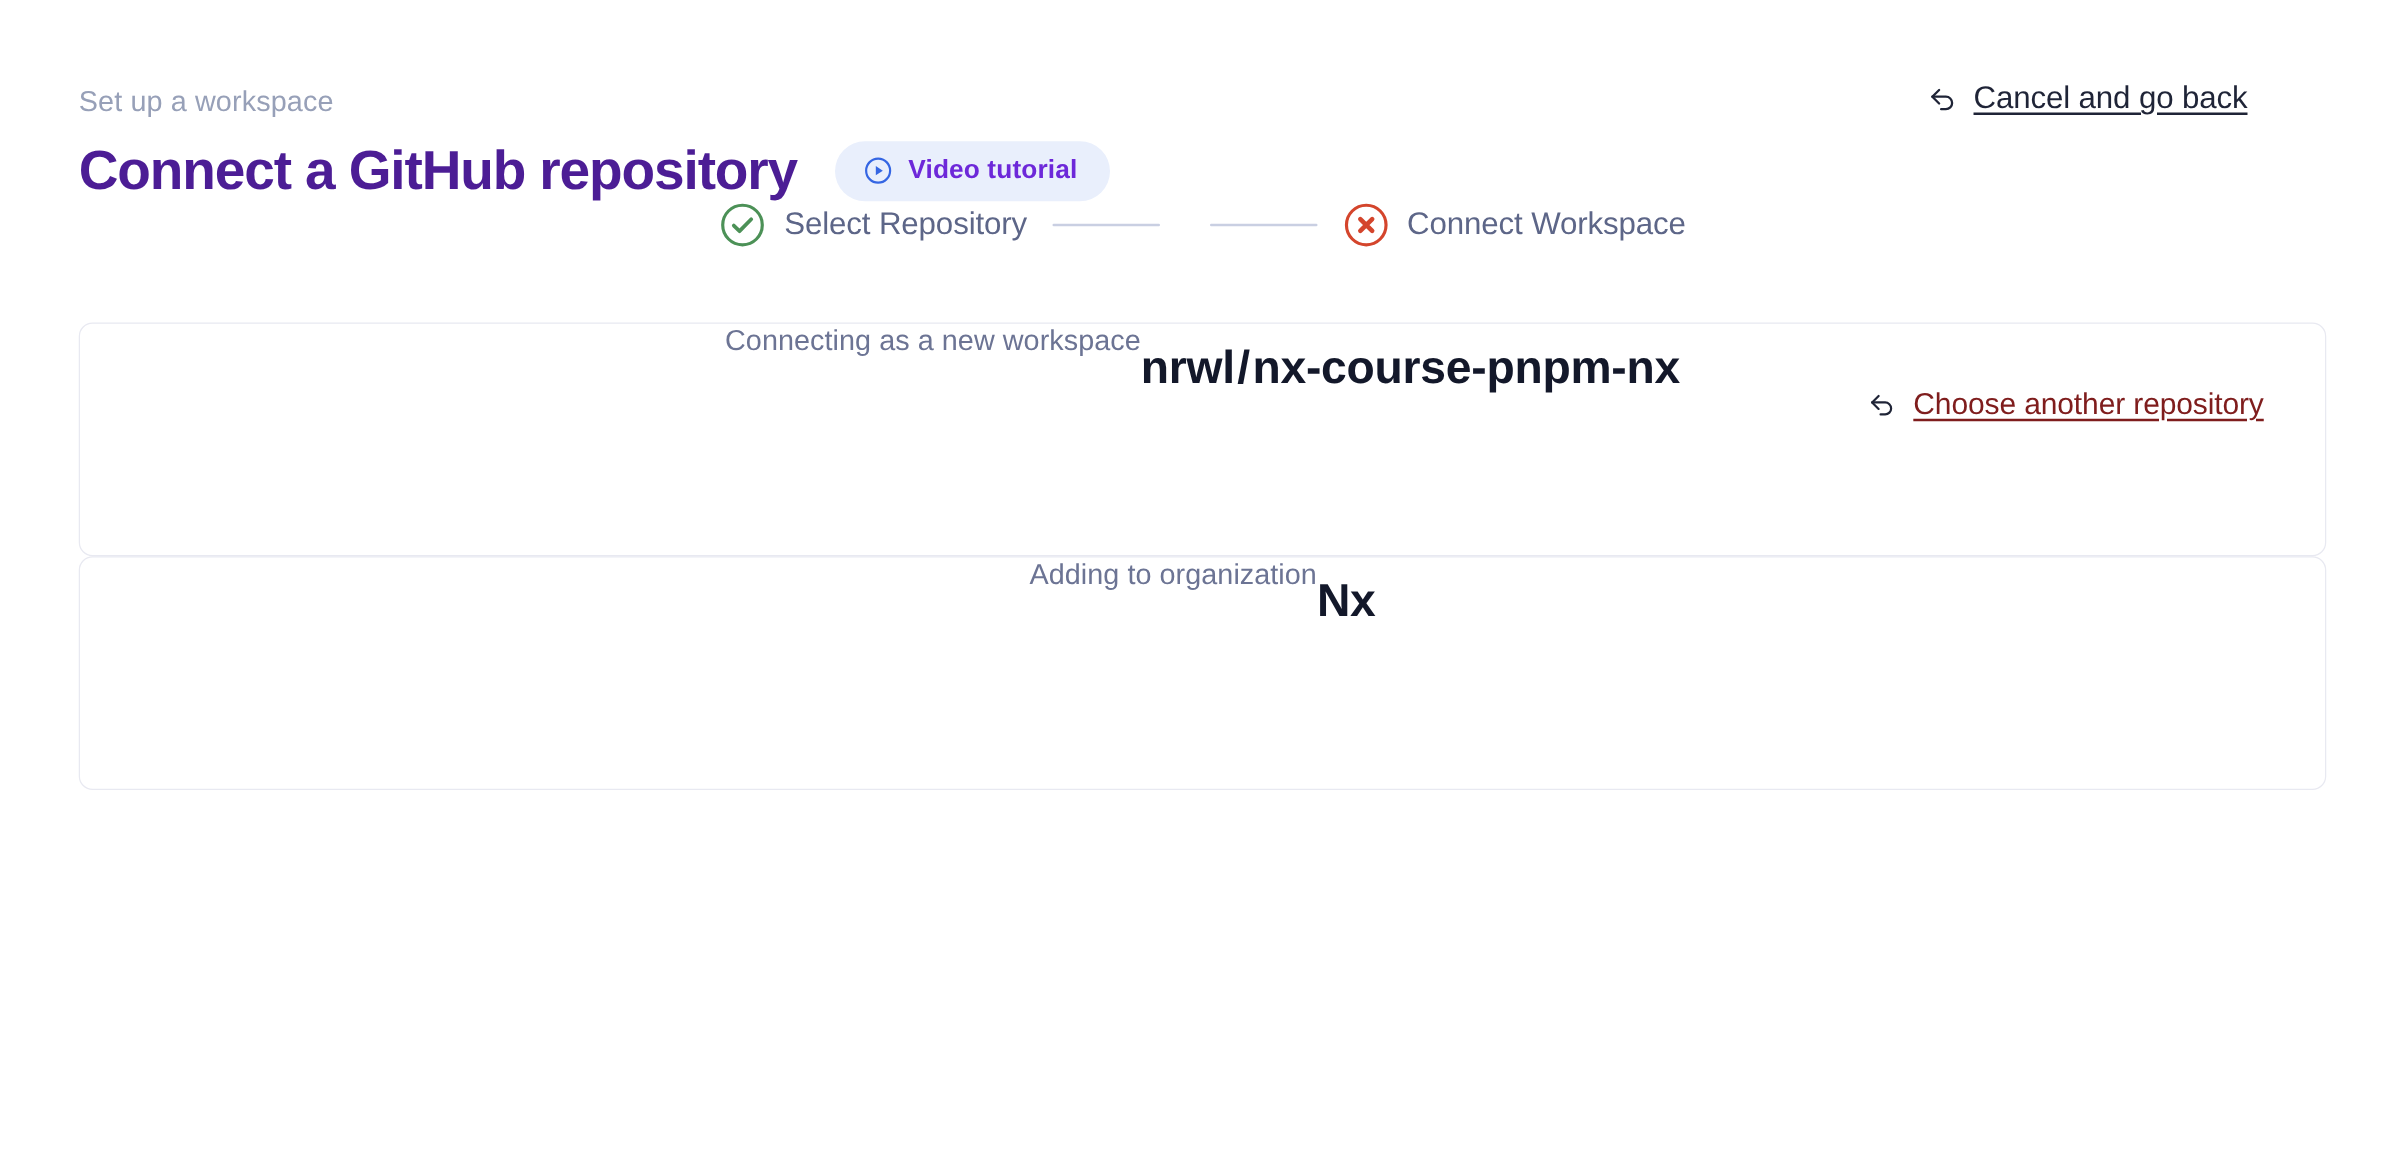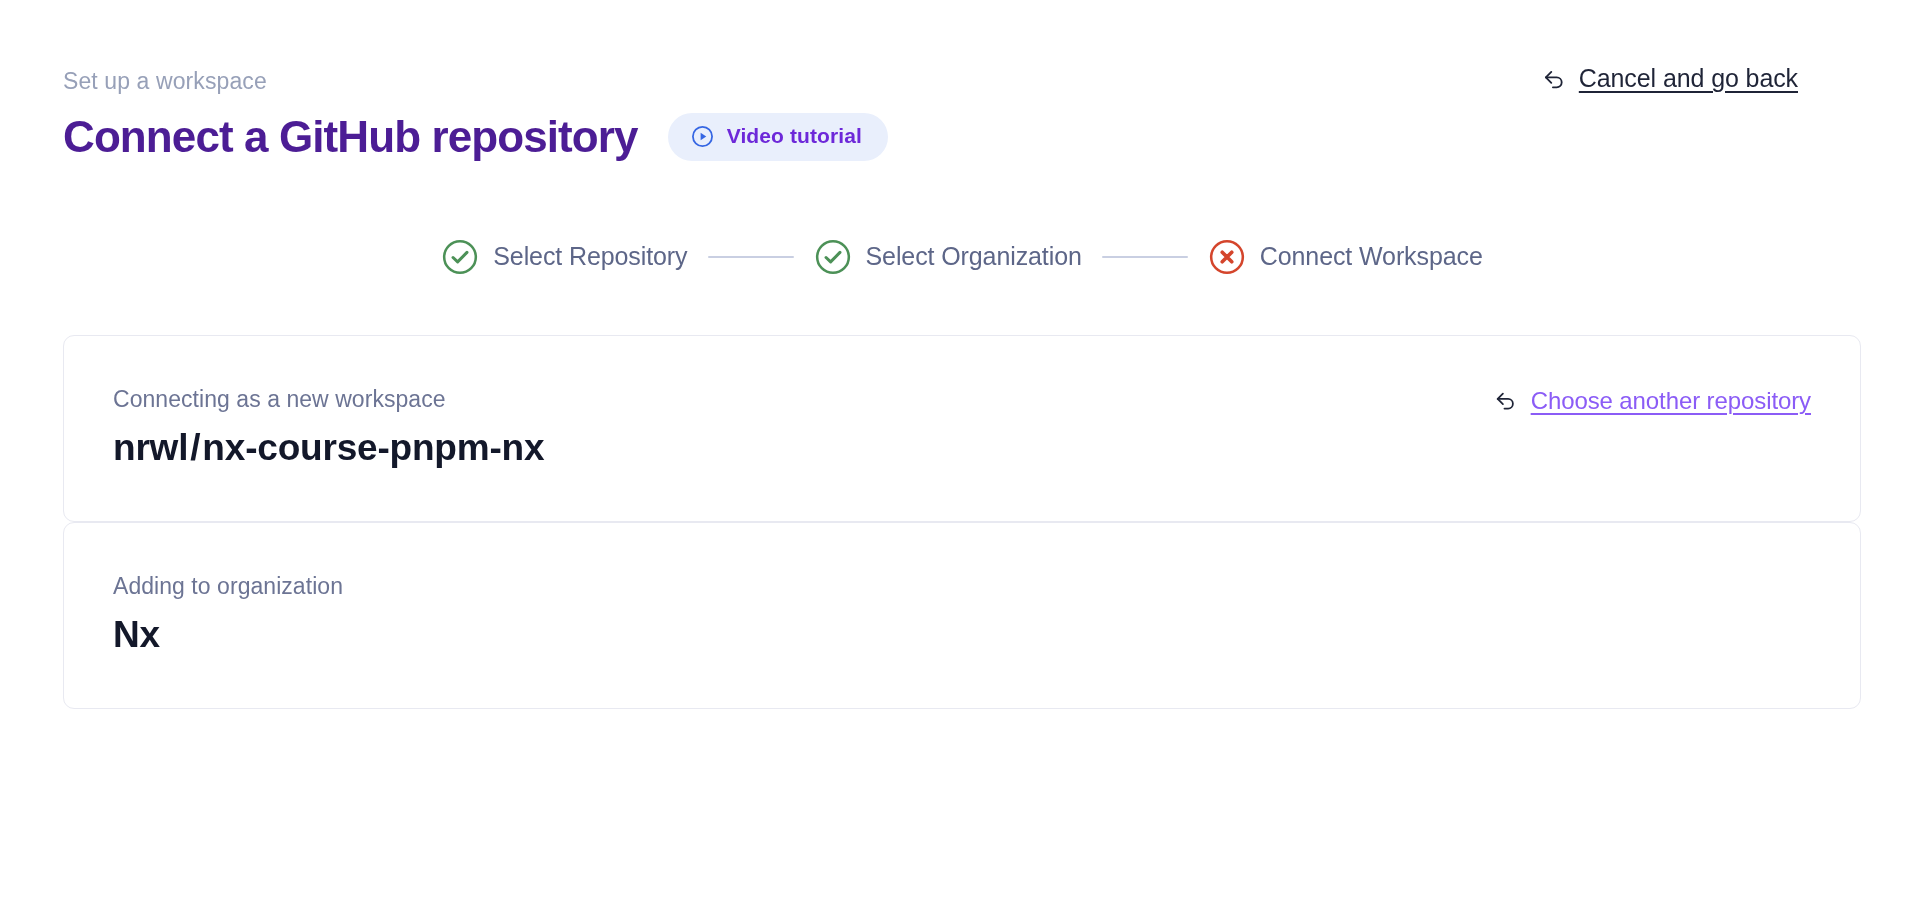--- a/index.html
+++ b/index.html
@@ -42,38 +42,37 @@
   .cancel-link .txt {
     font-size:25px; color:#1f2437; text-decoration:underline;
     text-underline-offset:4px; text-decoration-thickness:1.5px;
     letter-spacing:-0.1px;
   }
   .back-ico { display:block; width:26px; height:26px; flex:0 0 26px; }
 
   
   .stepper {
     display:flex; align-items:center; justify-content:center;
-    margin-top:77px;
   }
   .step { display:flex; align-items:center; gap:14px; }
   .step .sname {
     font-size:25px; color:#5d6688; letter-spacing:-0.1px; white-space:nowrap;
   }
   .step-ico { display:block; width:38px; height:38px; flex:0 0 38px; }
   .connector {
     width:86px; height:2px; background:#c9cfe2;
     margin:0 20px; flex:0 0 86px; border-radius:2px;
   }
 
   
   .card {
     position:relative;
     border:1.5px solid #e8e9f1; border-radius:11px;
     background:#fff; height:187px; padding:0 49px;
-    display:flex; flex-direction:column; justify-content:center;
+    display:flex; flex-direction:row; justify-content:center;
   }
   #card-repo { margin-top:59px; }
   #card-org  { }
 
   .card-label {
     font-size:23px; color:#6c7494; letter-spacing:0.05px; line-height:1.2;
   }
   .card-value {
     font-size:37px; color:#13182a; margin-top:13px;
     letter-spacing:-0.2px; line-height:1.2;
@@ -84,21 +83,21 @@
   .card-value.plain  { font-weight:600; }
 
   .card-link {
     position:absolute; right:49px; top:50%;
     transform:translateY(-50%);
     margin-top:-27px;
     display:inline-flex; align-items:center; gap:12px;
     text-decoration:none; cursor:pointer;
   }
   .card-link .txt {
-    font-size:24px; color:#8b5cf6; text-decoration:underline;
+    font-size:24px; color:#7f1d1d; text-decoration:underline;
     text-underline-offset:4px; text-decoration-thickness:1.5px;
     letter-spacing:-0.1px; white-space:nowrap;
   }
 </style>
 </head>
 <body>
 
 <div class="page">
 
   <div class="header-row">
@@ -137,29 +136,20 @@
         <svg viewBox="0 0 24 24" width="38" height="38" fill="none">
           <circle cx="12" cy="12" r="10" stroke="#4c9157" stroke-width="1.6"></circle>
           <path d="M7.6 12.3 L10.5 15.1 L16.4 9.1" stroke="#4c9157" stroke-width="1.9" stroke-linecap="round" stroke-linejoin="round"></path>
         </svg>
       </span>
       <span class="sname">Select Repository</span>
     </div>
 
     <span class="connector"></span>
 
-    <div class="step">
-      <span class="step-ico">
-        <svg viewBox="0 0 24 24" width="38" height="38" fill="none">
-          <circle cx="12" cy="12" r="10" stroke="#4c9157" stroke-width="1.6"></circle>
-          <path d="M7.6 12.3 L10.5 15.1 L16.4 9.1" stroke="#4c9157" stroke-width="1.9" stroke-linecap="round" stroke-linejoin="round"></path>
-        </svg>
-      </span>
-      <span class="sname">Select Organization</span>
-    </div>
 
     <span class="connector"></span>
 
     <div class="step">
       <span class="step-ico">
         <svg viewBox="0 0 24 24" width="38" height="38" fill="none">
           <circle cx="12" cy="12" r="10" stroke="#d4452c" stroke-width="1.6"></circle>
           <path d="M9 9 L15 15 M15 9 L9 15" stroke="#d4452c" stroke-width="2.3" stroke-linecap="round"></path>
         </svg>
       </span>

